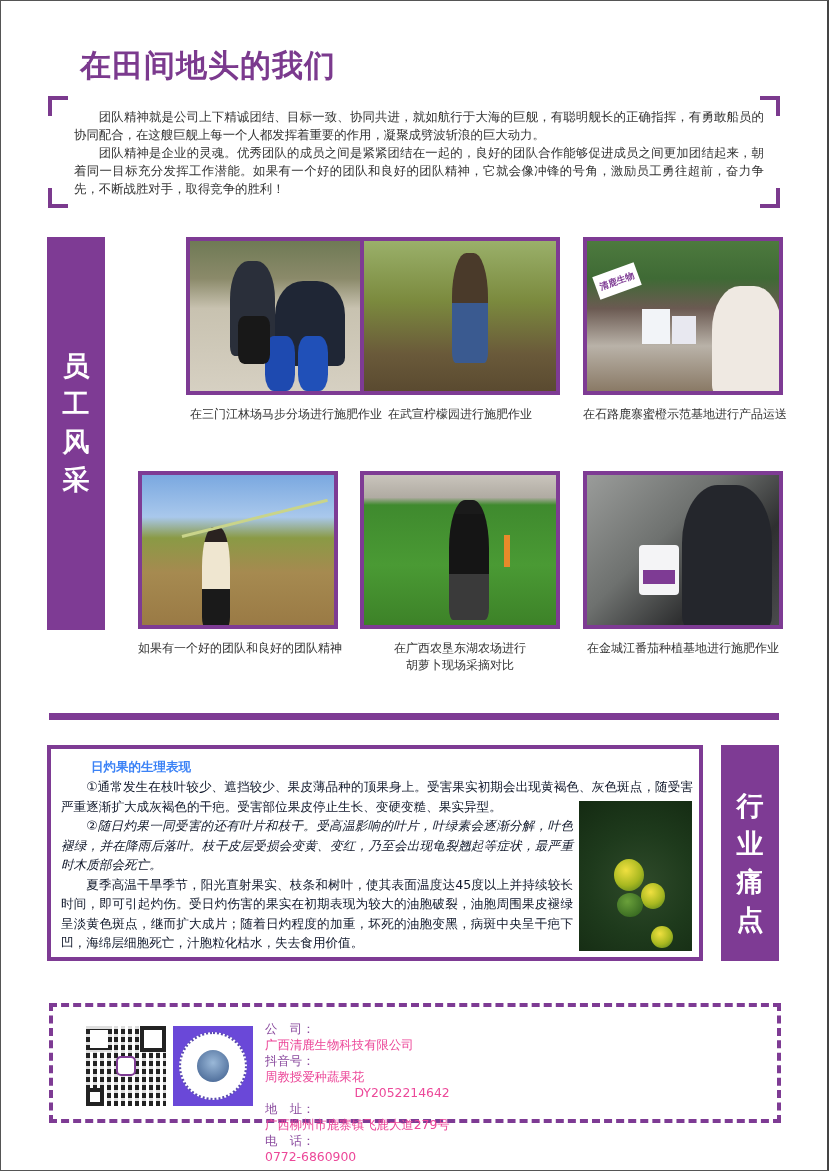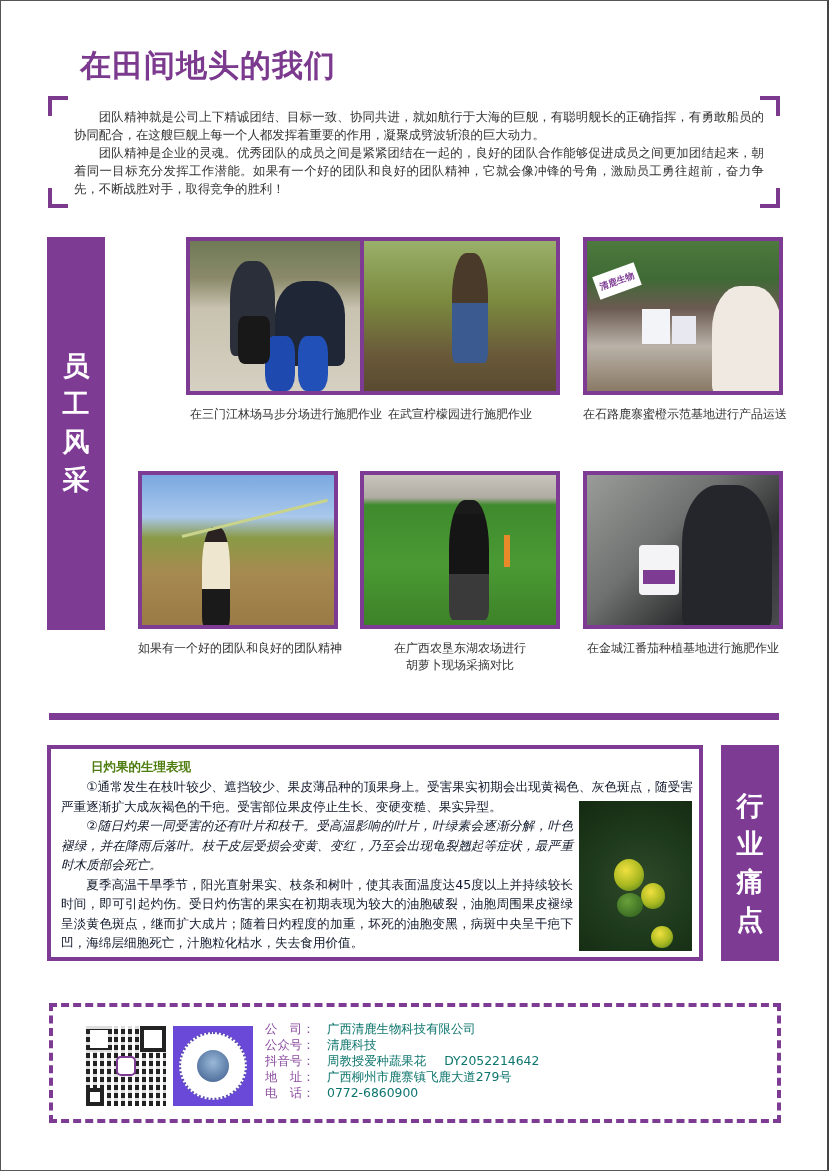--- a/index.html
+++ b/index.html
@@ -32,21 +32,21 @@
   .p2 .scene { background: linear-gradient(180deg, #9ab06a 0%, #7b8a3e 40%, #6a5a3a 75%, #5a4a30 100%); }
   .p3 .scene { background: linear-gradient(180deg, #4d7a3e 0%, #3f6a35 25%, #6b5a52 45%, #b9b2a8 70%, #8a7a66 100%); }
   .p4 .scene { background: linear-gradient(180deg, #7aa8e0 0%, #a9c8ec 28%, #8a9a45 42%, #a68a50 65%, #9a7a45 100%); }
   .p5 .scene { background: linear-gradient(180deg, #c9c4bc 0%, #b0aba2 15%, #3f8a2e 20%, #4a9a34 60%, #3d8228 100%); }
   .p6 .scene { background: linear-gradient(135deg, #9a9c9a 0%, #6e716f 40%, #2e2f30 70%, #4a4b4c 100%); }
   .figure { position: absolute; border-radius: 40% 40% 10% 10%; }
 
   .divider { position: absolute; left: 49px; top: 713px; width: 730px; height: 7px; background: #7e3b94; }
 
   .pain-box { position: absolute; left: 47px; top: 745px; width: 656px; height: 216px; border: 4px solid #7e3b94; }
-  .pain-title { position: absolute; left: 40px; top: 10px; font-size: 12.5px; font-weight: bold; color: #4d7c0f; }
+  .pain-title { position: absolute; left: 40px; top: 10px; font-size: 12.5px; font-weight: bold; color: #3b82f6; }
   .pain-text { position: absolute; left: 10px; top: 28px; width: 632px; font-size: 12.6px; line-height: 19.5px; color: #0f172a; text-align: justify; }
   .pain-text p { text-indent: 2em; }
   .pain-text .narrow { width: 512px; }
   .fruit-photo { position: absolute; left: 528px; top: 52px; width: 113px; height: 150px; background: radial-gradient(circle at 55% 55%, #2f4a2a 0%, #1e3a1c 50%, #142a12 100%); overflow: hidden; }
   .fruit { position: absolute; border-radius: 50%; background: radial-gradient(circle at 40% 35%, #f0e040, #a8b820 55%, #4a7a1e 100%); }
 
   .contact-box { position: absolute; left: 49px; top: 1003px; width: 732px; height: 120px; border: 4px dashed #7e3b94; }
   .qr { position: absolute; width: 80px; height: 80px; }
   .qr1 { left: 33px; top: 19px; background:
         repeating-linear-gradient(90deg, #222 0 4px, #fff 4px 7px),
@@ -55,23 +55,23 @@
   .qr1::before { left: 0; top: 0; }
   .qr1::after { right: 0; top: 0; }
   .qr-mask { position: absolute; inset: 0; background: repeating-linear-gradient(0deg, transparent 0 5px, rgba(255,255,255,.85) 5px 8px); }
   .qr-corner { position: absolute; left: 0; bottom: 0; width: 18px; height: 18px; border: 4px solid #222; background: #fff; }
   .qr-logo { position: absolute; left: 30px; top: 30px; width: 20px; height: 20px; border-radius: 5px; background: #fff; border: 2px solid #7e3b94; }
   .qr2 { left: 120px; top: 19px; background: #6a48d8; }
   .qr2-inner { position: absolute; left: 6px; top: 6px; width: 68px; height: 68px; border-radius: 50%; background: #fff; border: 2px dotted #5a4ab0; }
   .qr2-avatar { position: absolute; left: 24px; top: 24px; width: 32px; height: 32px; border-radius: 50%; background: radial-gradient(circle at 50% 40%, #9ab8d8, #3a5a8a); }
 
   .contact-info { position: absolute; left: 212px; top: 14px; font-size: 12.4px; line-height: 16px; color: #8a4a9e; }
-  .contact-row { display: flex; white-space: nowrap; }
+  .contact-row { display: flex; white-space: nowrap; flex-direction: column; }
   .contact-label { width: 62px; color: #8a4a9e; }
-  .contact-value { color: #0f766e; }
+  .contact-value { color: #ec4899; }
 </style>
 </head>
 <body>
 
 <div class="page-frame"></div>
 
 <h1 class="title">在田间地头的我们</h1>
 
 <section class="intro">
   <div class="corner c-tl"></div>
@@ -186,27 +186,23 @@
   <div class="qr qr2">
     <div class="qr2-inner"></div>
     <div class="qr2-avatar"></div>
   </div>
   <div class="contact-info">
     <div class="contact-row">
       <span class="contact-label">公　司：</span>
       <span class="contact-value">广西清鹿生物科技有限公司</span>
     </div>
     <div class="contact-row">
-      <span class="contact-label">公众号：</span>
-      <span class="contact-value">清鹿科技</span>
-    </div>
-    <div class="contact-row">
       <span class="contact-label">抖音号：</span>
       <span class="contact-value">周教授爱种蔬果花</span>
-      <span class="contact-value" style="margin-left:18px;">DY2052214642</span>
+      <span class="contact-value" style="margin-left:32px;text-align:right;">DY2052214642</span>
     </div>
     <div class="contact-row">
       <span class="contact-label">地　址：</span>
       <span class="contact-value">广西柳州市鹿寨镇飞鹿大道279号</span>
     </div>
     <div class="contact-row">
       <span class="contact-label">电　话：</span>
       <span class="contact-value">0772-6860900</span>
     </div>
   </div>

